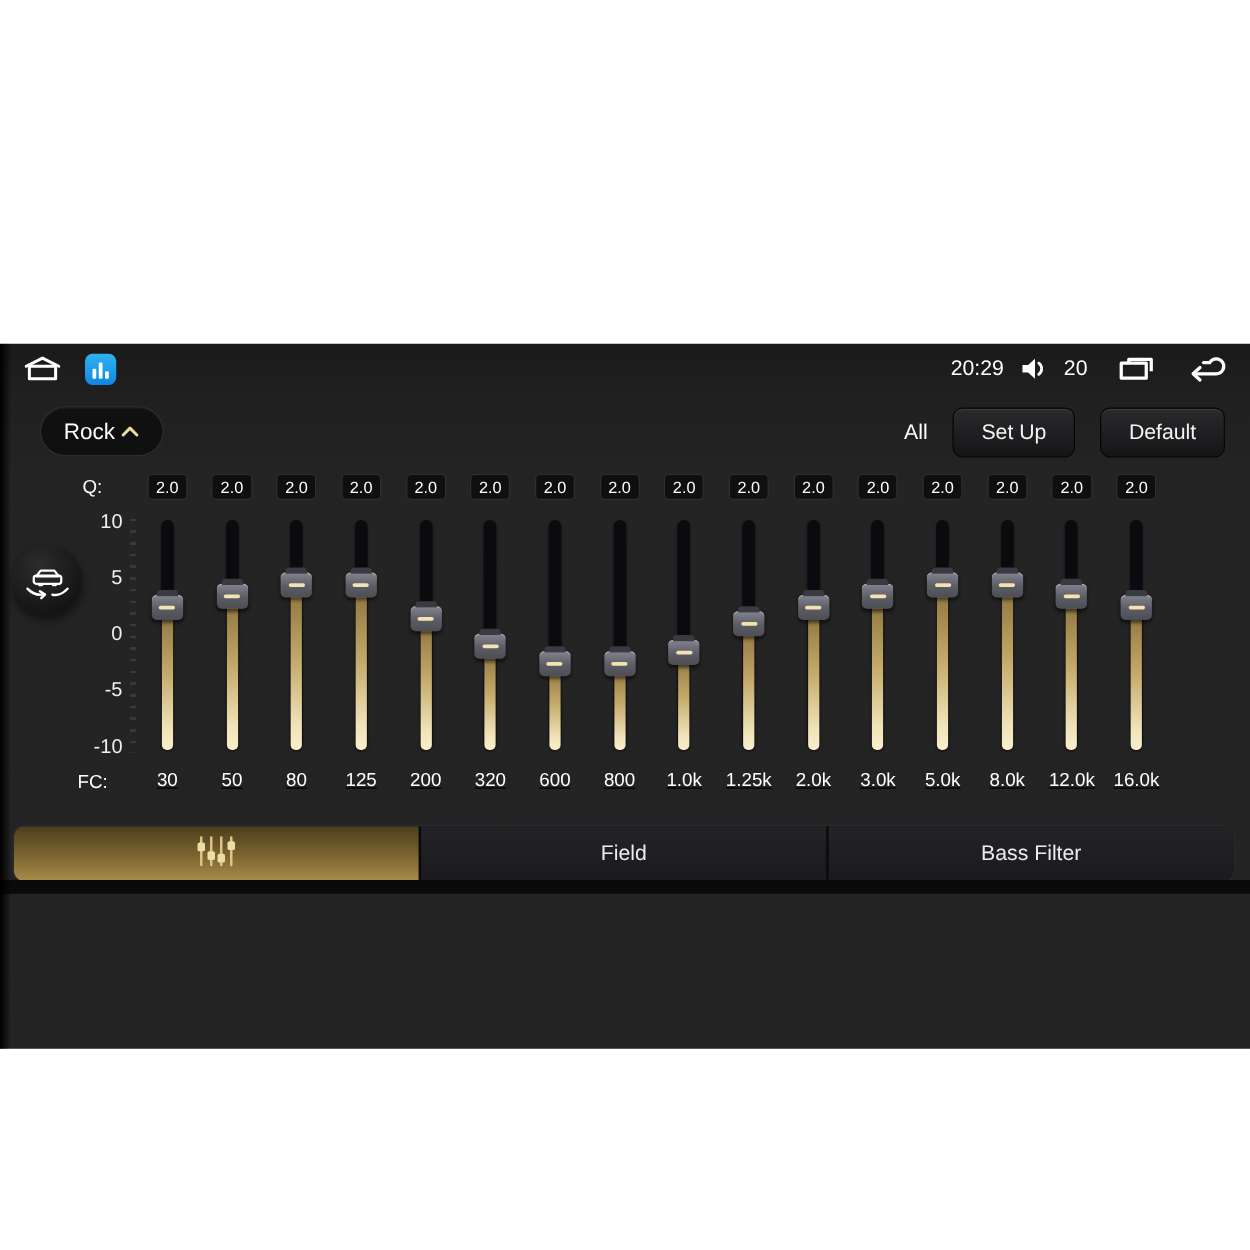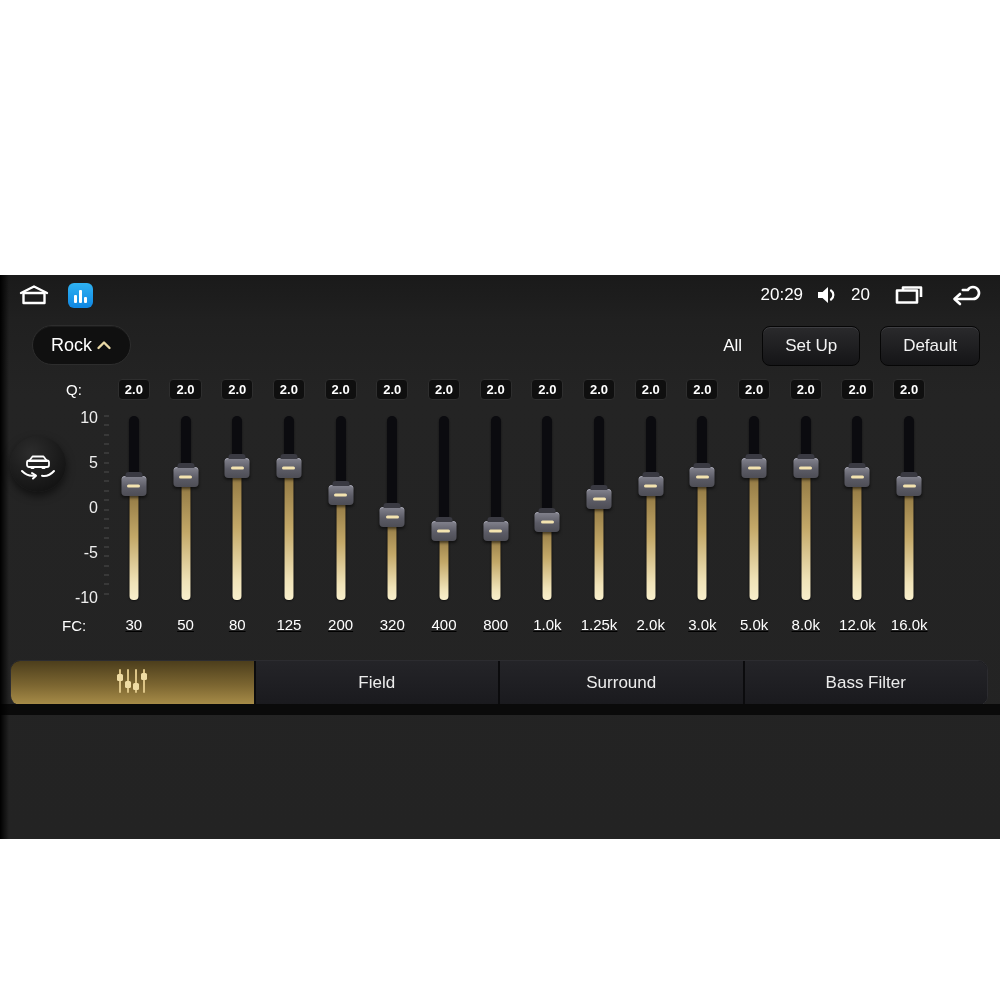--- a/index.html
+++ b/index.html
@@ -21,21 +21,21 @@
   
   .preset-pill{position:absolute;top:50px;left:32px;height:38px;padding:0 18px;border-radius:20px;background:#101010;border:1px solid #2d2d2d;display:flex;align-items:center;gap:4px;color:#fff;font-size:18px;box-shadow:inset 0 1px 0 rgba(255,255,255,.05);}
   .hdr-right{position:absolute;top:51px;right:20px;display:flex;align-items:center;gap:20px;}
   .all-label{color:#fff;font-size:17px;}
   .hd-btn{height:38px;padding:0 22px;border-radius:8px;background:linear-gradient(180deg,#2a2a2c,#151517);border:1px solid #060606;box-shadow:inset 0 1px 0 #3e3e42;color:#f3f3f3;font-size:17px;display:flex;align-items:center;}
 
   
   .q-label{position:absolute;top:106px;left:66px;color:#fff;font-size:15px;}
   .fc-label{position:absolute;top:342px;left:62px;color:#fff;font-size:15px;}
   .q-row,.fc-row{position:absolute;left:108px;width:827px;display:flex;}
-  .q-row{top:104px;font-weight:bold;}
+  .q-row{top:104px;}
   .fc-row{top:341px;text-decoration:underline;}
   .q-cell,.fc-cell{flex:1;display:flex;justify-content:center;}
   .q-box{background:#0f0f0f;border:1px solid #2e2e2e;border-radius:4px;color:#fff;font-size:13px;padding:2px 6px;line-height:15px;}
   .fc-cell{color:#fff;font-size:15px;}
 
   .axis{position:absolute;top:143px;left:0;width:98px;height:180px;}
   .axis span{position:absolute;right:0;transform:translateY(-50%);color:#efefef;font-size:16px;}
   .tick-rail{position:absolute;left:104px;top:140px;width:5px;height:187px;background:repeating-linear-gradient(180deg,#3c3c3c 0 2px,rgba(0,0,0,0) 2px 9.35px);opacity:.85;}
 
   .sliders{position:absolute;top:143px;left:108px;width:827px;height:180px;display:flex;}
@@ -257,21 +257,21 @@
     </div>
 
   <span class="fc-label">FC:</span>
   <div class="fc-row">
       <div class="fc-cell">30</div>
       <div class="fc-cell">50</div>
       <div class="fc-cell">80</div>
       <div class="fc-cell">125</div>
       <div class="fc-cell">200</div>
       <div class="fc-cell">320</div>
-      <div class="fc-cell">400</div>
+      <div class="fc-cell">600</div>
       <div class="fc-cell">800</div>
       <div class="fc-cell">1.0k</div>
       <div class="fc-cell">1.25k</div>
       <div class="fc-cell">2.0k</div>
       <div class="fc-cell">3.0k</div>
       <div class="fc-cell">5.0k</div>
       <div class="fc-cell">8.0k</div>
       <div class="fc-cell">12.0k</div>
       <div class="fc-cell">16.0k</div>
     </div>
@@ -306,20 +306,17 @@
       <rect x="25" y="17" width="6" height="7" rx="1.5"></rect>
       <rect x="33" y="7" width="6" height="7" rx="1.5"></rect>
     </g>
   </svg>
 </span>
       </div>
       <div class="tab">
         <span>Field</span>
       </div>
       <div class="tab">
-        <span>Surround</span>
-      </div>
-      <div class="tab">
         <span>Bass Filter</span>
       </div>
     </div>
   <div class="bottom-strip"></div>
 </div>
 
 </body></html>

